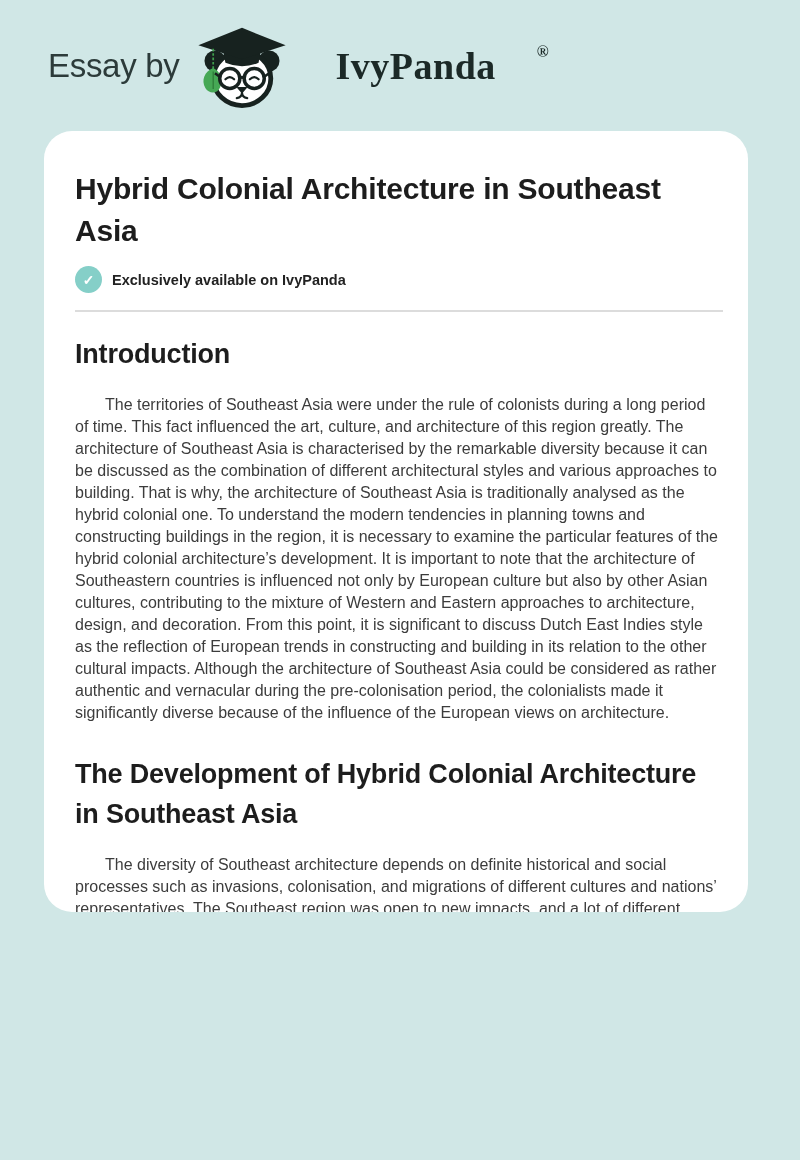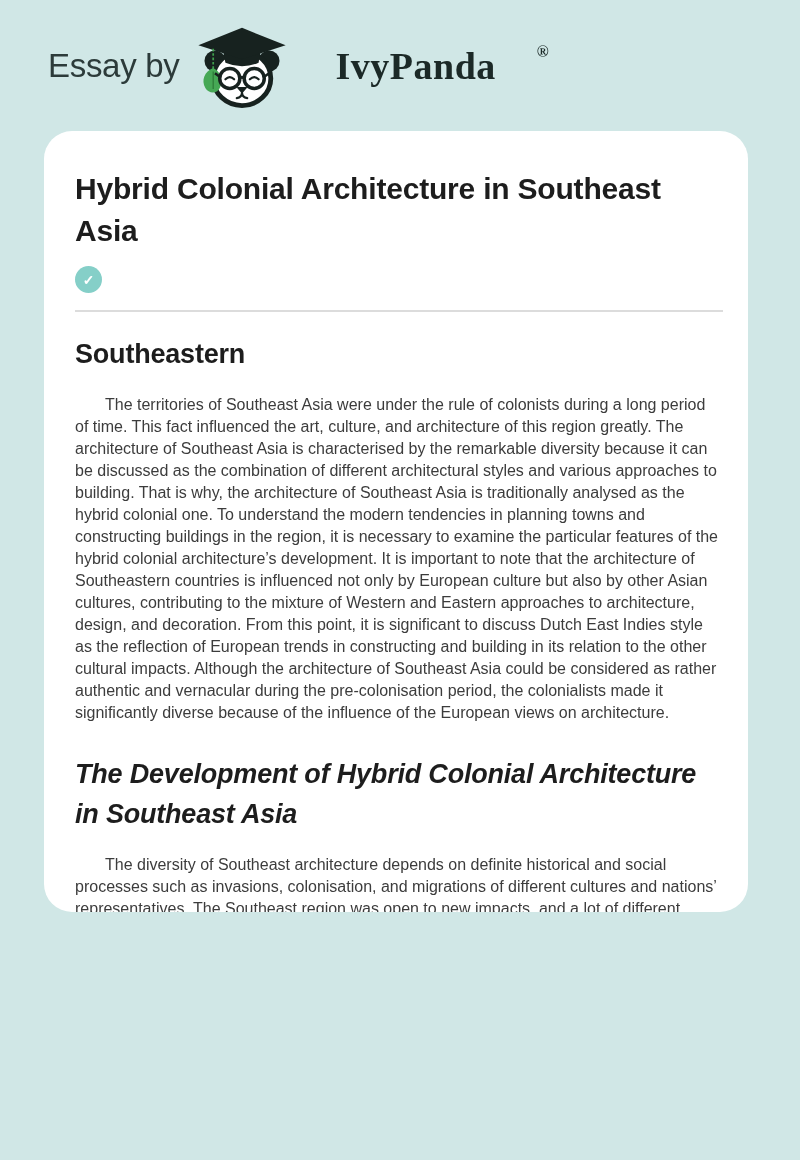--- a/index.html
+++ b/index.html
@@ -101,21 +101,21 @@
   }
   .section-heading {
     margin-top: 22px;
     font-size: 27px;
     line-height: 40px;
     font-weight: 700;
     color: #1d1d1d;
     letter-spacing: -0.2px;
     max-width: 650px;
   }
-  .section-heading.second { margin-top: 30px; font-style: italic; }
+  .section-heading.second { margin-top: 30px; }
   .body-paragraph {
     margin-top: 20px;
     font-size: 16px;
     line-height: 22px;
     color: #3c3c3c;
     max-width: 650px;
     text-indent: 30px;
     text-align: left;
   }
 </style>
@@ -160,24 +160,25 @@
       <span class="brand-name">IvyPanda</span>
       <span class="registered">®</span>
     </a>
   </div>
 
   <div class="card">
     <h1 class="essay-title">Hybrid Colonial Architecture in Southeast Asia</h1>
 
     <div class="badge-row">
       <span class="check-circle">✓</span>
+      <span class="badge-label">Exclusively available on IvyPanda</span>
     </div>
 
     <div class="divider"></div>
 
-    <h2 class="section-heading">Southeastern</h2>
+    <h2 class="section-heading">Introduction</h2>
     <p class="body-paragraph">The territories of Southeast Asia were under the rule of colonists during a long period of time. This fact influenced the art, culture, and architecture of this region greatly. The architecture of Southeast Asia is characterised by the remarkable diversity because it can be discussed as the combination of different architectural styles and various approaches to building. That is why, the architecture of Southeast Asia is traditionally analysed as the hybrid colonial one. To understand the modern tendencies in planning towns and constructing buildings in the region, it is necessary to examine the particular features of the hybrid colonial architecture’s development. It is important to note that the architecture of Southeastern countries is influenced not only by European culture but also by other Asian cultures, contributing to the mixture of Western and Eastern approaches to architecture, design, and decoration. From this point, it is significant to discuss Dutch East Indies style as the reflection of European trends in constructing and building in its relation to the other cultural impacts. Although the architecture of Southeast Asia could be considered as rather authentic and vernacular during the pre-colonisation period, the colonialists made it significantly diverse because of the influence of the European views on architecture.</p>
 
     <h2 class="section-heading second">The Development of Hybrid Colonial Architecture in Southeast Asia</h2>
     <p class="body-paragraph">The diversity of Southeast architecture depends on definite historical and social processes such as invasions, colonisation, and migrations of different cultures and nations’ representatives. The Southeast region was open to new impacts, and a lot of different approaches to architecture, various building styles with unusual techniques were utilised in the Southeast countries. Thus, the Southeast territories had experienced the influence of such cultures as Indian, Chinese, and Arab before the colonisation period began. The Europeans’ invasions resulted not only in changing the</p>
   </div>
 
 </div>
 
 </body></html>

